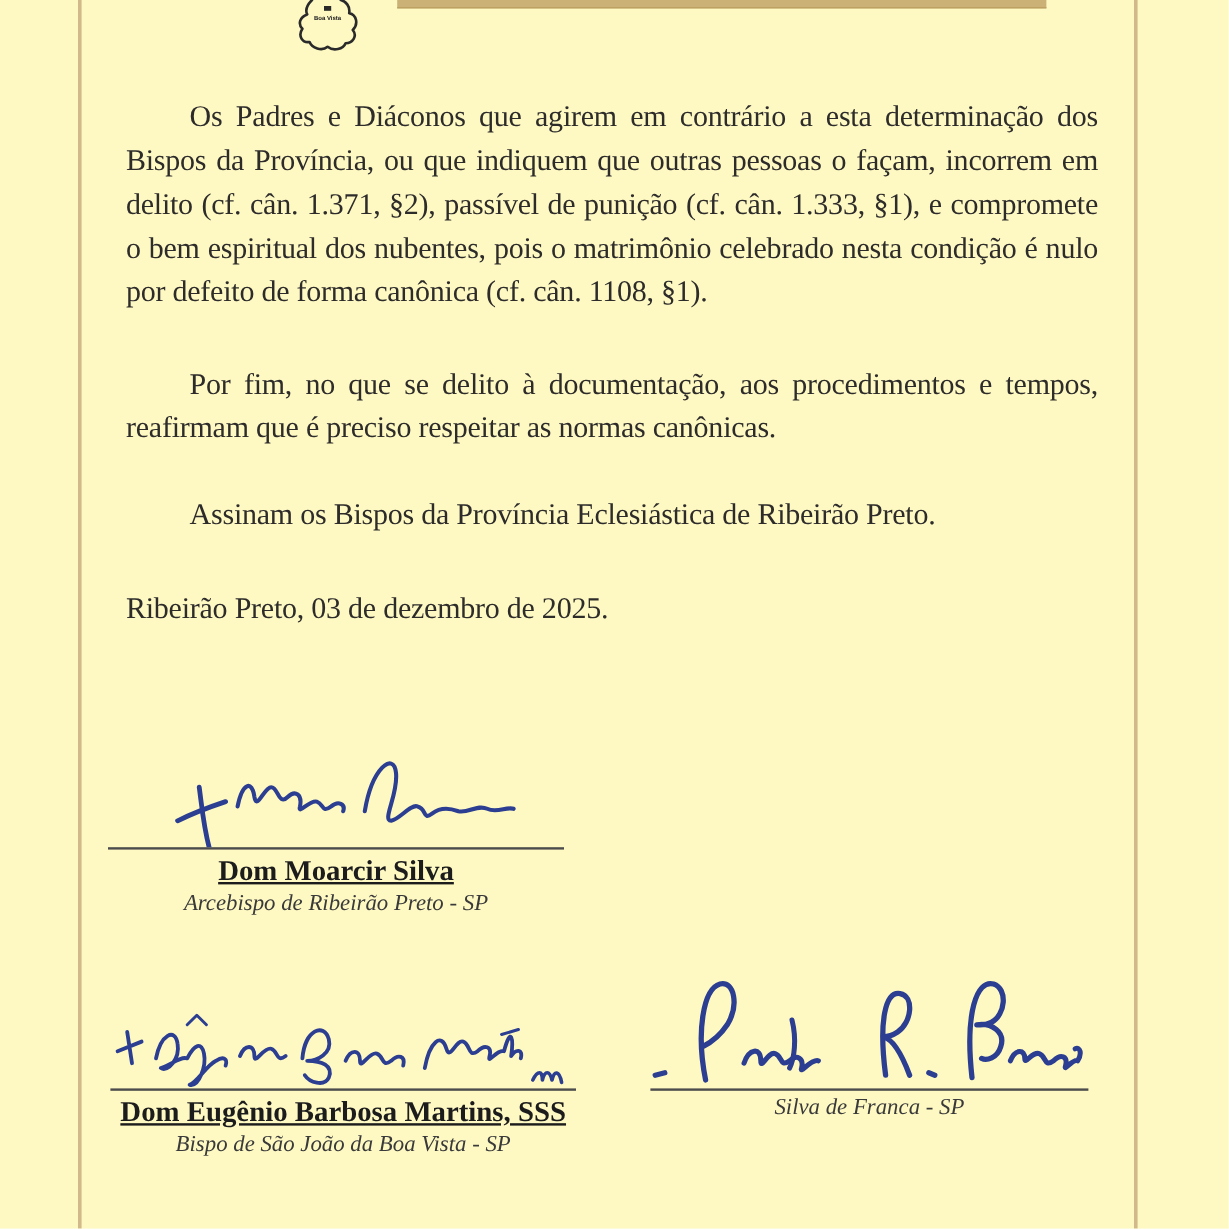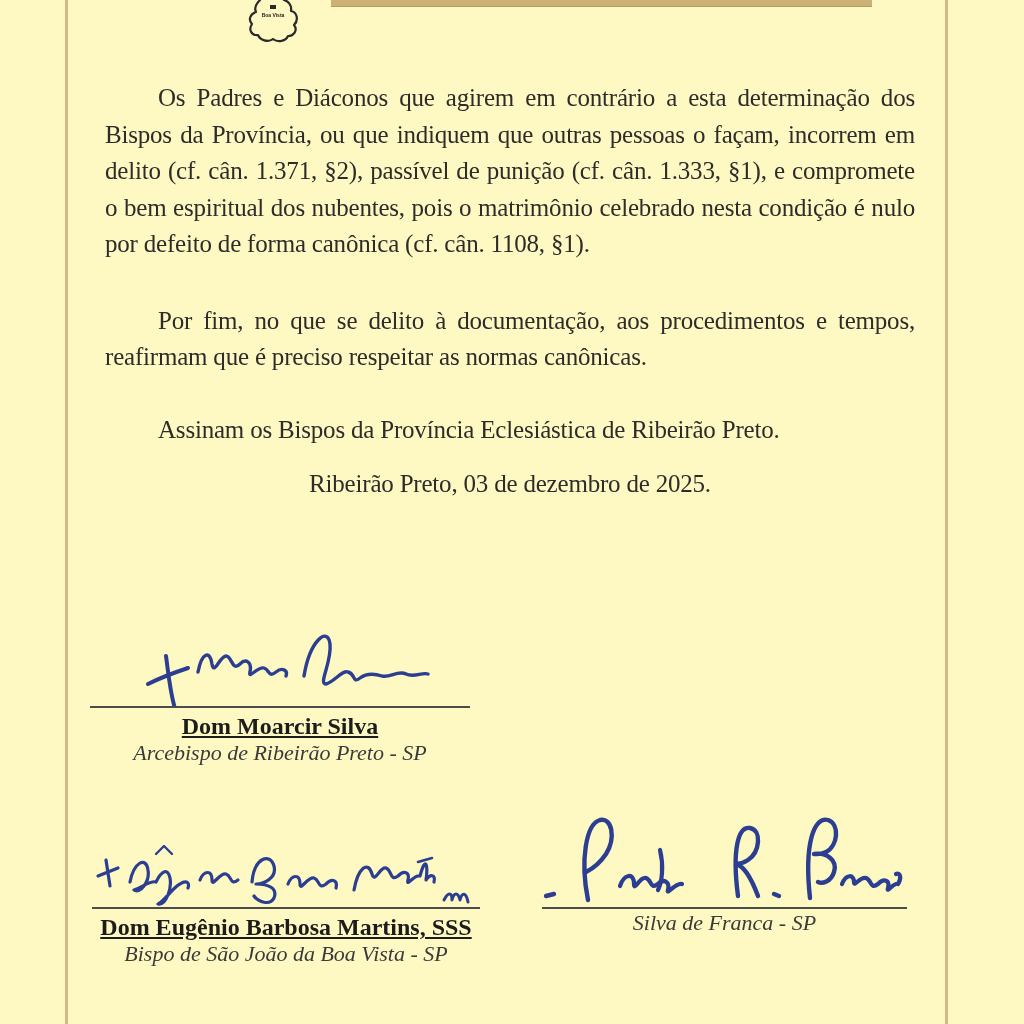--- a/index.html
+++ b/index.html
@@ -20,26 +20,26 @@
     position:absolute;left:331px;top:0;width:541px;height:6px;
   }
   .map{position:absolute;left:242px;top:0;width:64px;height:44px;}
   .body-text{
     position:absolute;left:105px;top:80px;width:810px;
     font-size:25px;line-height:36.5px;letter-spacing:-0.2px;
   }
   .para{margin:0;text-align:justify;text-indent:53px;}
   .para+.para{margin-top:40px;}
   .para-assinam{margin:36px 0 0 0;text-indent:53px;text-align:left;}
-  .dateline{margin:18px 0 0 0;text-align:center;text-indent:0;}
+  .dateline{margin:42px 0 0 0;text-align:left;text-indent:0;}
   .sig-block{position:absolute;text-align:center;}
   .sig-svg{display:block;width:100%;}
   .sig-line{height:0;border-top:2px solid #4c4c4c;}
   .sig-name{font-size:24px;font-weight:700;color:#1c1c1c;margin-top:5px;line-height:26px;text-decoration:underline;}
-  .sig-title{font-size:22px;font-style:italic;color:#3a3a3a;margin-top:3px;line-height:22px;}
+  .sig-title{font-size:19px;font-style:italic;color:#3a3a3a;margin-top:3px;line-height:22px;}
   .sig-moacir{left:90px;top:612px;width:380px;}
   .sig-eduardo{left:540px;top:598px;width:365px;}
   .sig-eugenio{left:92px;top:818px;width:388px;}
   .sig-paulo{left:542px;top:792px;width:365px;}
   svg path{fill:none;stroke-linecap:round;stroke-linejoin:round;}
   .map-label{font-size:5px;font-weight:700;fill:#222;font-family:"Liberation Sans",sans-serif;}
 </style>
 </head>
 <body>
 

